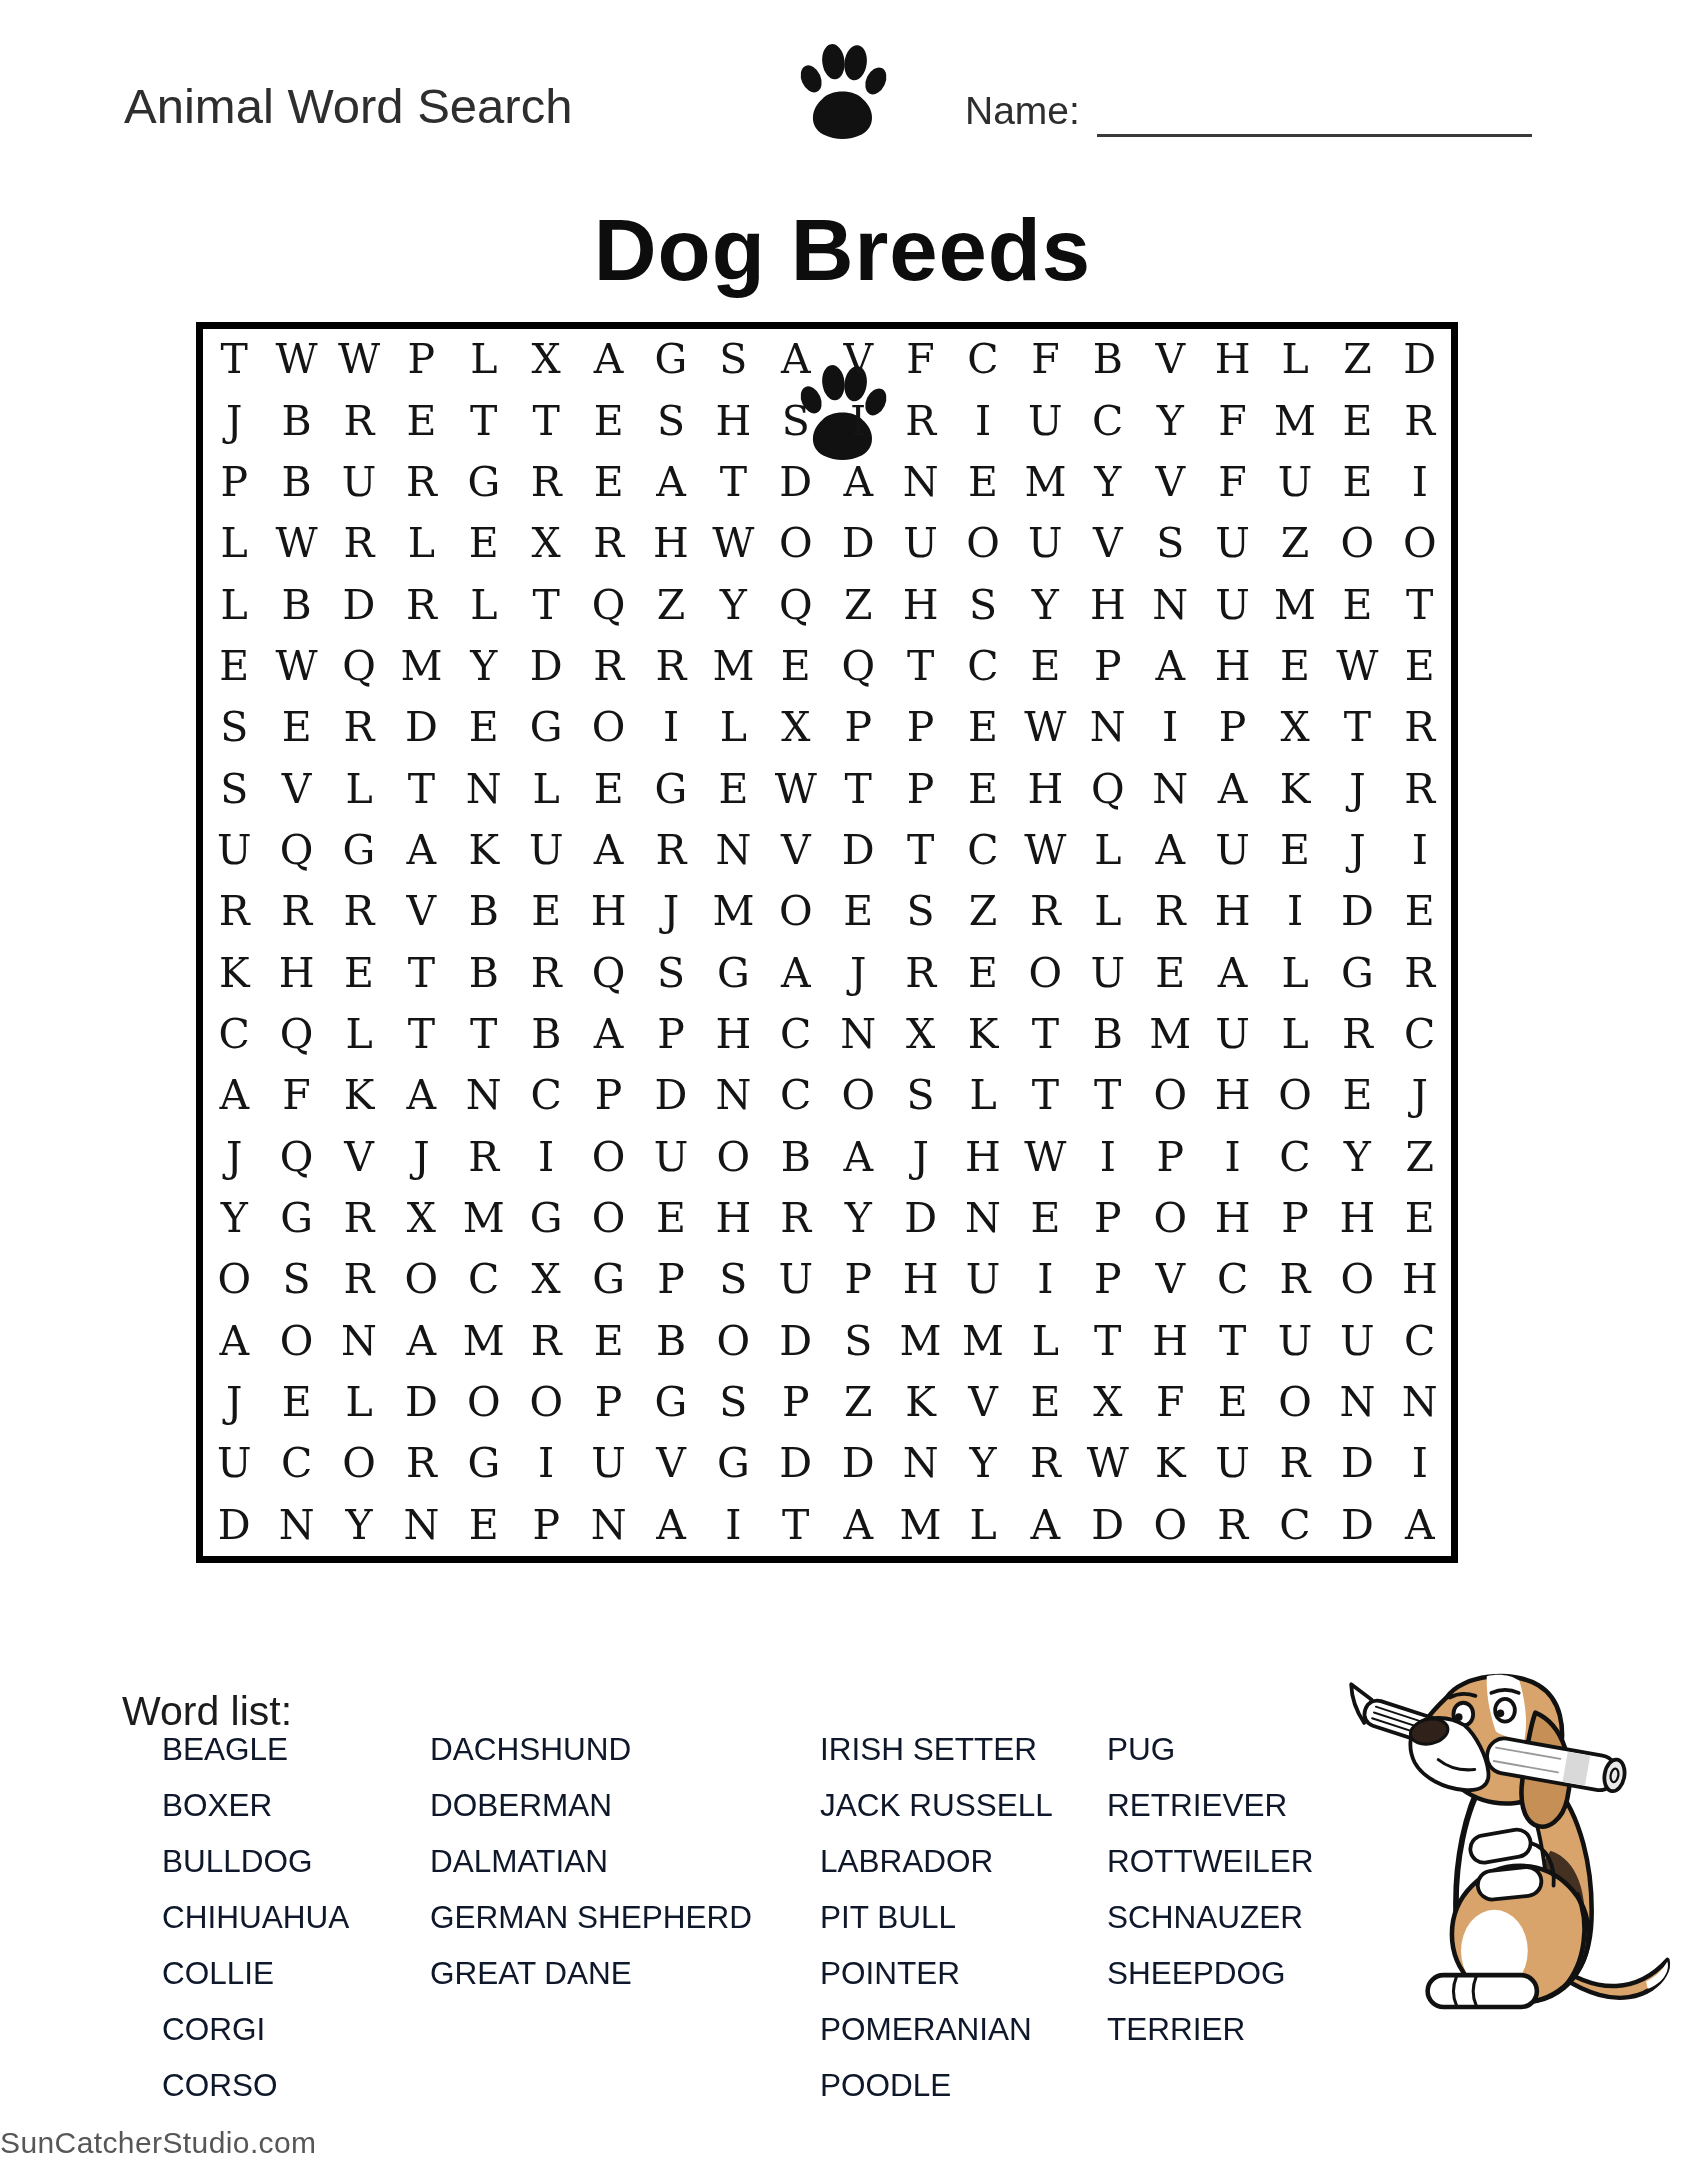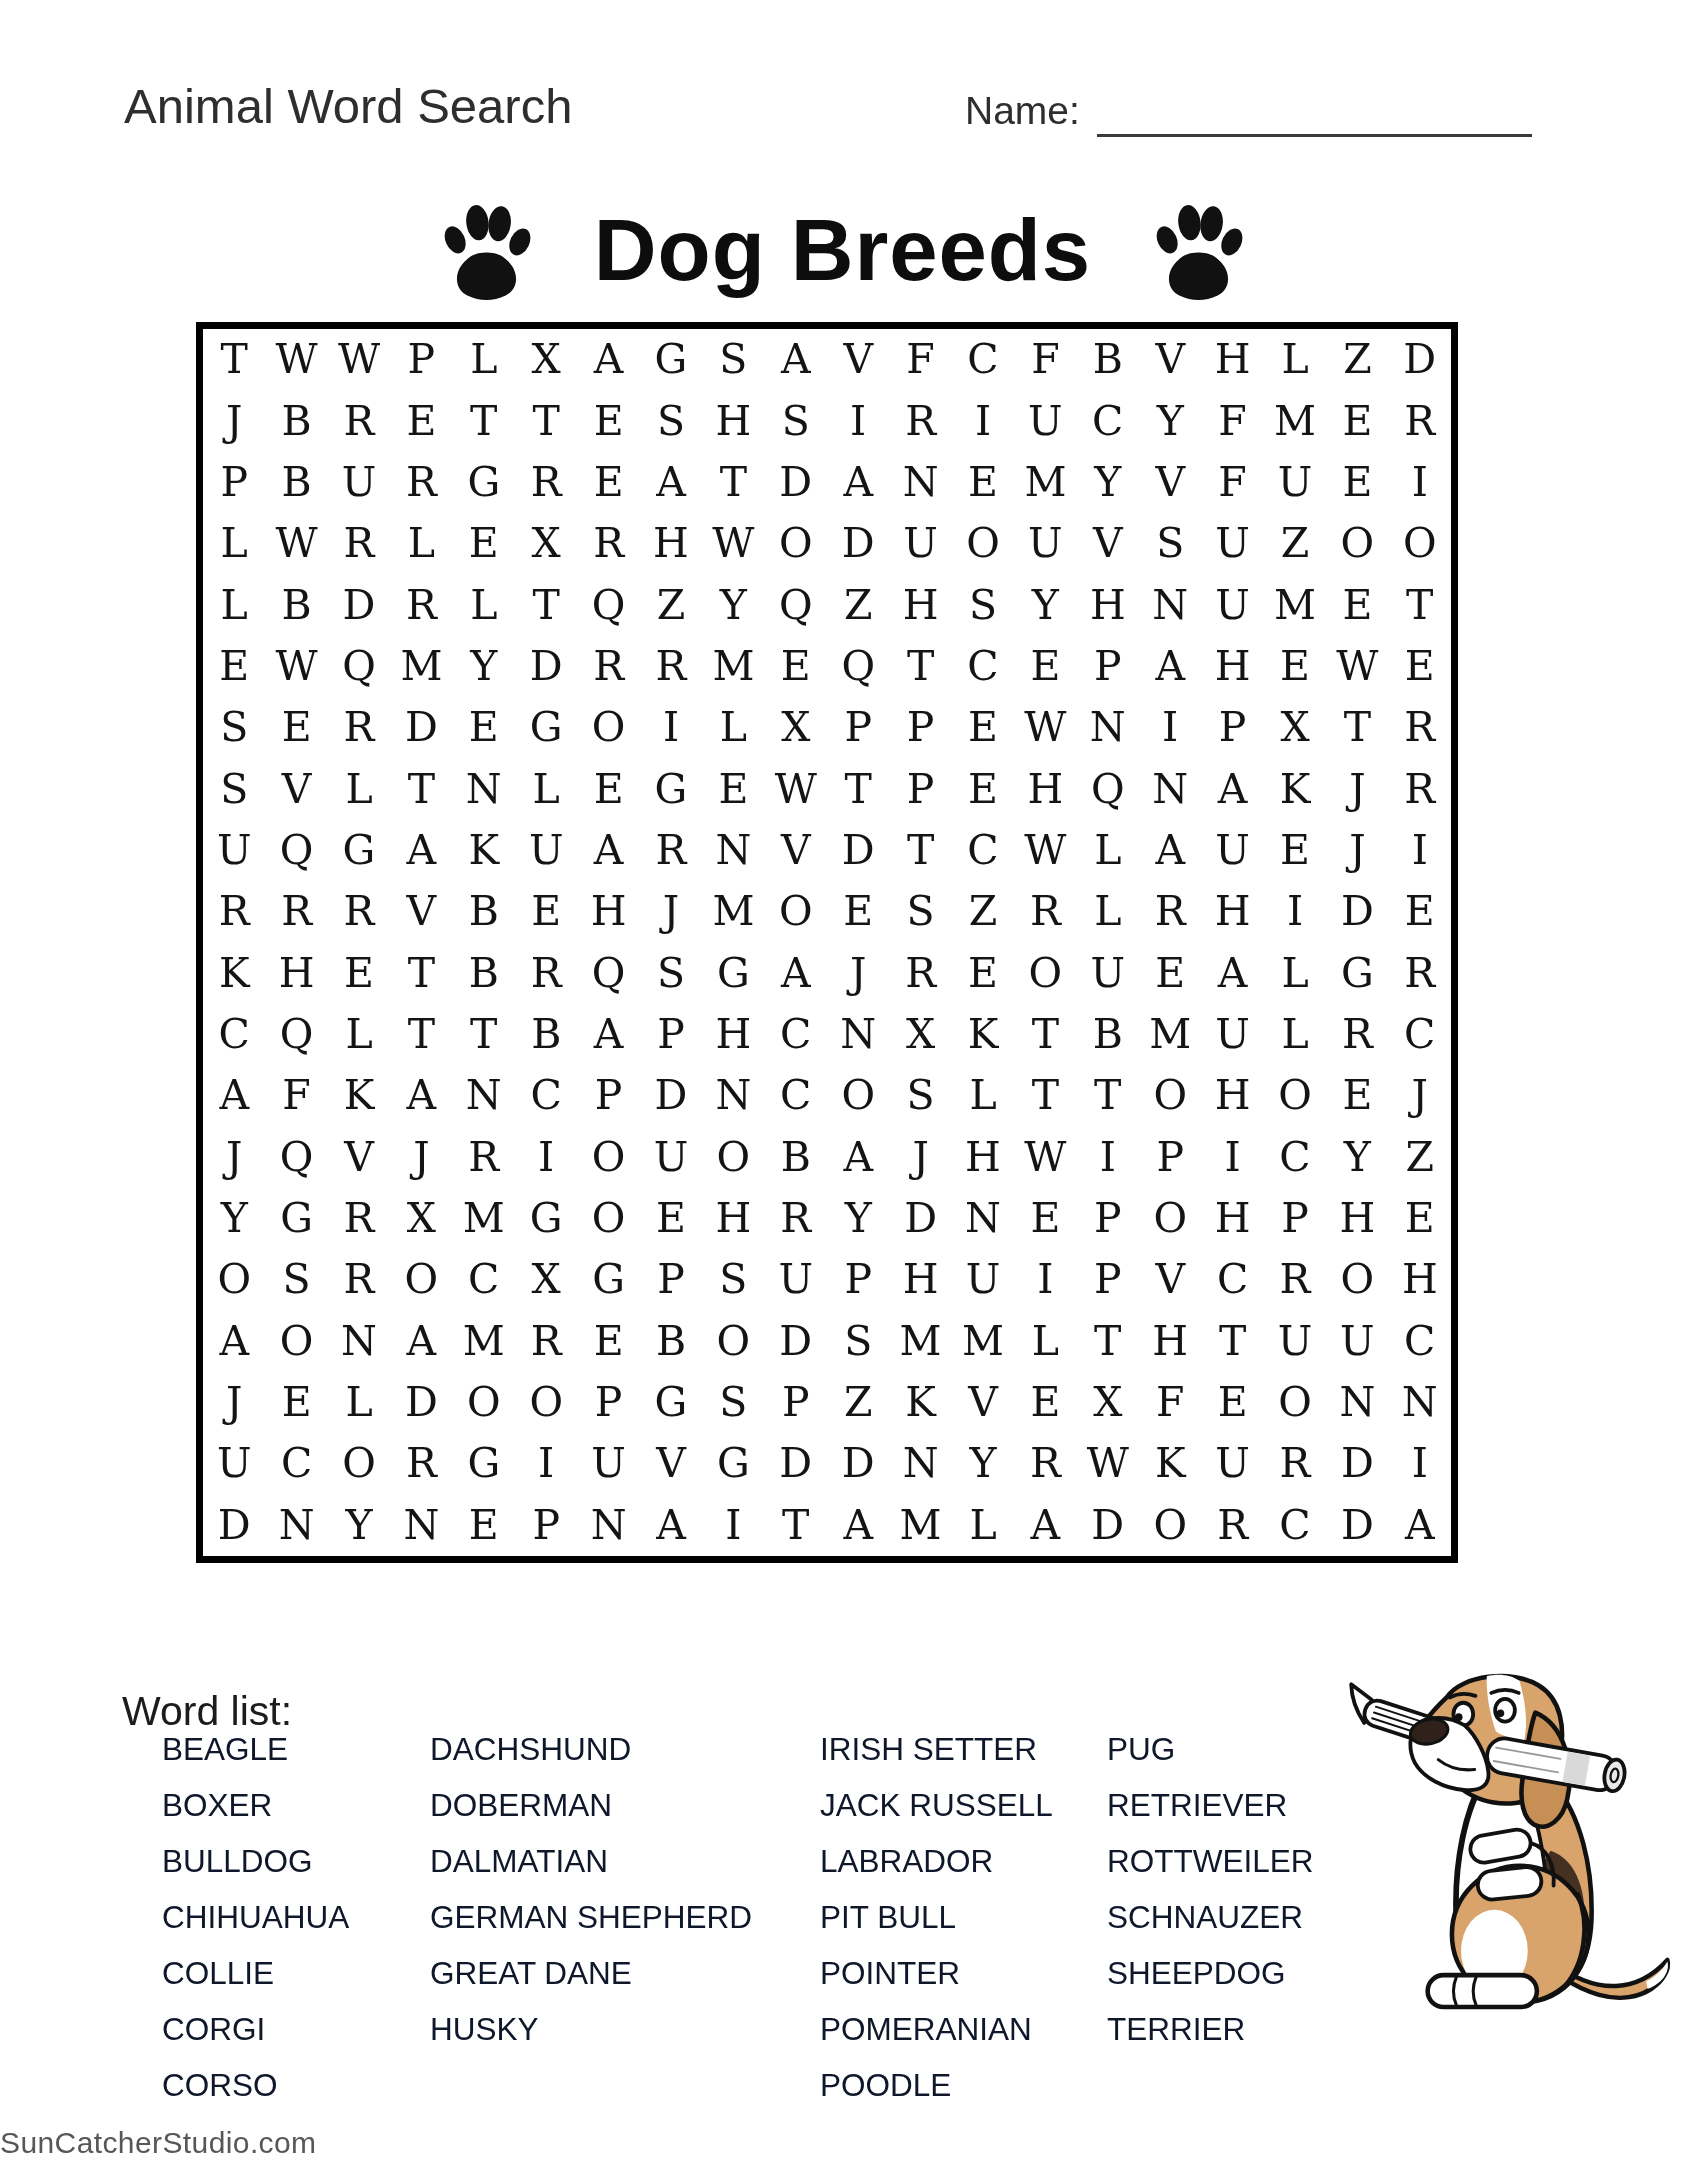--- a/index.html
+++ b/index.html
@@ -12,21 +12,21 @@
     letter-spacing:0px;white-space:nowrap;text-align:right;
   }
   .name-label{
     position:absolute;left:965px;top:89px;font-size:39px;font-weight:400;color:#2e2e2e;
   }
   .name-line{
     position:absolute;left:1097px;top:134px;width:435px;height:3.4px;background:#3a3a3a;
   }
   .title-row{
     position:absolute;left:0;top:186px;width:100%;height:128px;
-    display:flex;justify-content:center;align-items:center;gap:57px;
+    display:flex;justify-content:center;align-items:center;gap:57px;flex-direction:column;
   }
   .puzzle-title{
     font-size:87px;font-weight:700;color:#0d0d0d;letter-spacing:0.9px;white-space:nowrap;
   }
   .paw{width:101px;height:107px;flex:0 0 auto;}
   .paw svg{width:100%;height:100%;}
   .grid-box{
     position:absolute;left:196px;top:322px;width:1262px;height:1241px;
     border:7.7px solid #000;box-sizing:border-box;
     display:grid;grid-template-columns:repeat(20,1fr);grid-template-rows:repeat(20,1fr);
@@ -498,21 +498,20 @@
       <div class="word">COLLIE</div>
       <div class="word">CORGI</div>
       <div class="word">CORSO</div>
     </div>
   <div class="wl-col c1">
       <div class="word">DACHSHUND</div>
       <div class="word">DOBERMAN</div>
       <div class="word">DALMATIAN</div>
       <div class="word">GERMAN SHEPHERD</div>
       <div class="word">GREAT DANE</div>
-      <div class="word">HUSKY</div>
     </div>
   <div class="wl-col c2">
       <div class="word">IRISH SETTER</div>
       <div class="word">JACK RUSSELL</div>
       <div class="word">LABRADOR</div>
       <div class="word">PIT BULL</div>
       <div class="word">POINTER</div>
       <div class="word">POMERANIAN</div>
       <div class="word">POODLE</div>
     </div>

